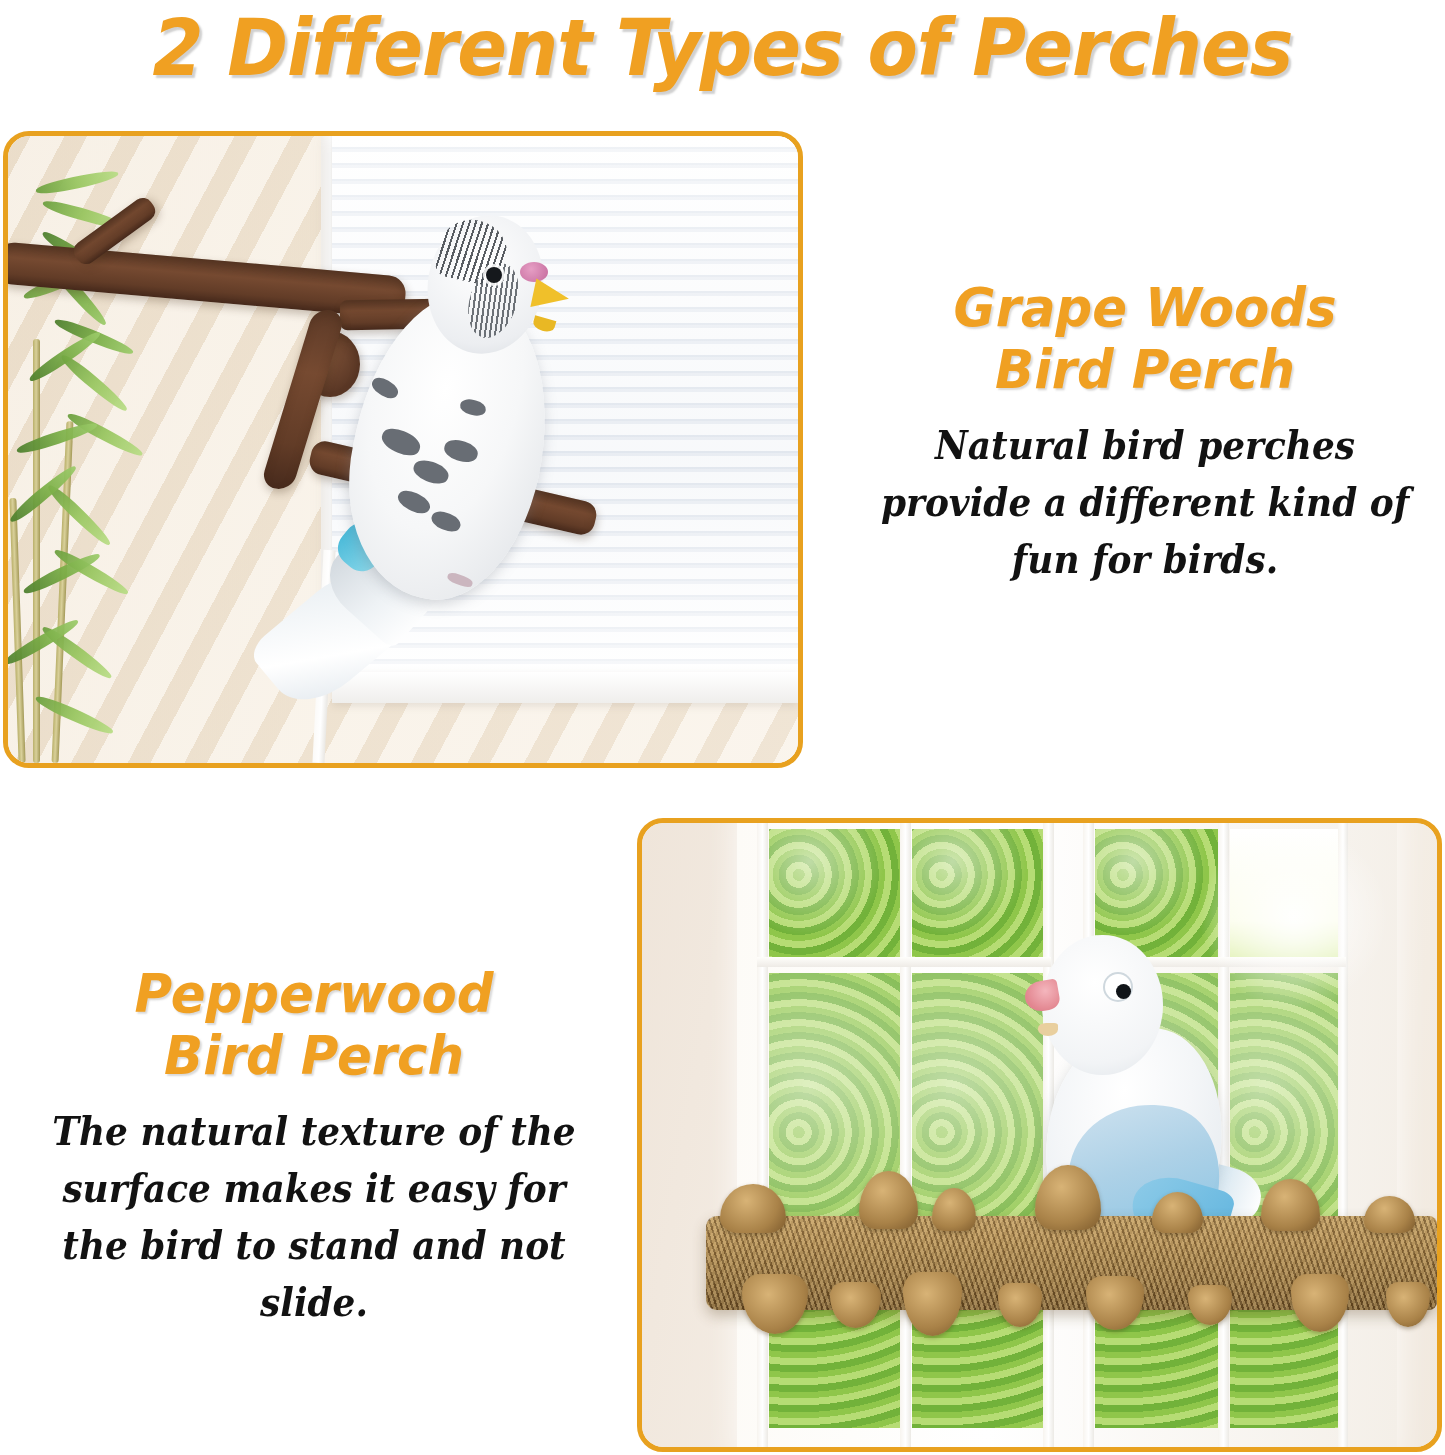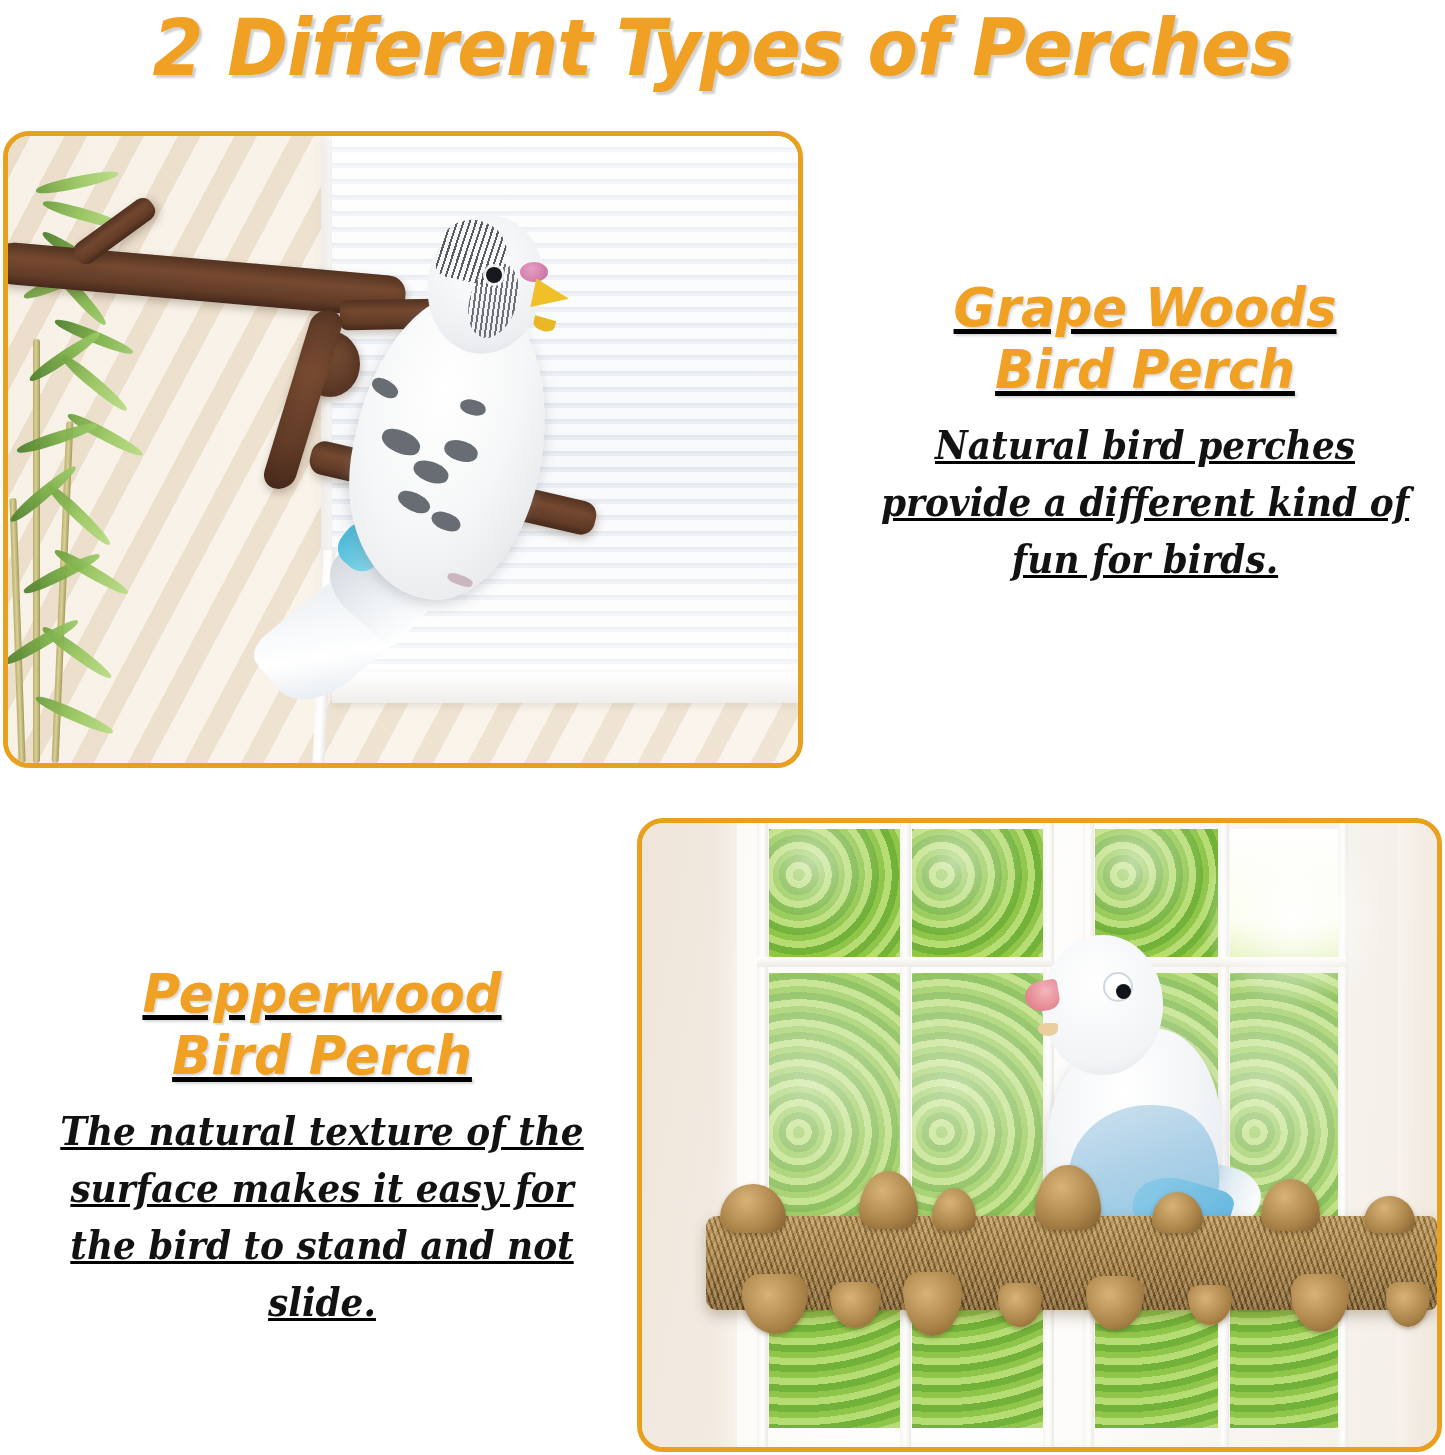--- a/index.html
+++ b/index.html
@@ -339,23 +339,23 @@
     box-shadow: 0 1px 2px rgba(0,0,0,0.25);
   }
   .lb-tail {
     position: absolute; left: 76%; top: 66%; width: 34%; height: 16%;
     background: linear-gradient(95deg,#bcd9ea,#e9f1f6 65%,#ffffff);
     border-radius: 14% 46% 46% 14%;
     transform: rotate(14deg);
   }
 
   
-  .text-block { position: absolute; text-align: center; text-decoration: underline; }
+  .text-block { position: absolute; text-align: center; }
   #text-grape  { left: 845px; top: 277px;  width: 600px; }
-  #text-pepper { left: 16px;   top: 963px;  width: 612px; }
+  #text-pepper { left: 8px;   top: 963px;  width: 612px; }
 
   .product-title {
     font-family: "DejaVu Sans", sans-serif;
     font-size: 54px;
     line-height: 62px;
     font-weight: 700;
     font-style: italic;
     color: #F0A022;
     text-shadow: 2px 2px 2px rgba(160,160,160,0.40);
     transform: scaleX(0.95);

